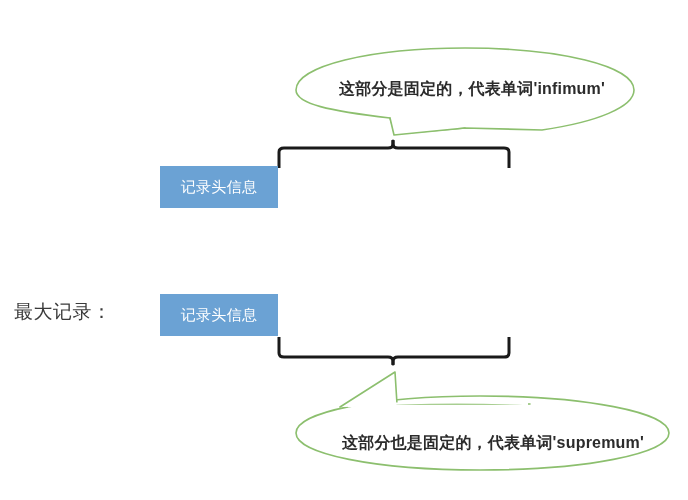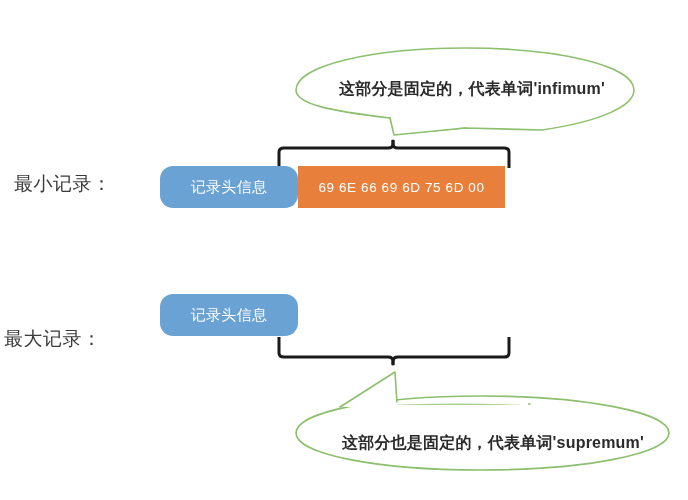--- a/index.html
+++ b/index.html
@@ -22,44 +22,43 @@
     height: 500px;
   }
   .row-label {
     position: absolute;
     font-size: 19px;
     color: #3a3a3a;
     letter-spacing: 0.5px;
     white-space: nowrap;
   }
   #label-min { left: 14px; top: 171px; }
-  #label-max { left: 4px; top: 299px; margin-top: 27px; }
+  #label-max { left: 14px; top: 299px; }
 
   .rec-bar {
     position: absolute;
     height: 42px;
     display: flex;
     align-items: stretch;
   }
   #bar-min { left: 160px; top: 166px; width: 345px; }
   #bar-max { left: 160px; top: 294px; width: 345px; }
 
   .seg {
     display: flex;
     align-items: center;
     justify-content: center;
     color: #ffffff;
     font-size: 15px;
     letter-spacing: 0.3px;
     box-sizing: border-box;
   }
   .seg-head {
-    width: 138px;
+    width: 118px;
     background: #6ba2d4;
-    border-radius: 13px;
   }
   .seg-body {
     flex: 1 1 auto;
     background: #e8803c;
     font-size: 13.5px;
     letter-spacing: 0.6px;
     font-family: "Liberation Sans", "DejaVu Sans", sans-serif;
   }
 
   .brace-svg, .bubble-svg {
@@ -97,25 +96,23 @@
     <path d="M 100,74 L 104,91 L 175,84" fill="#ffffff" stroke="#8cbf6e" stroke-width="1.6" stroke-linejoin="round" stroke-linecap="round"></path>
   </svg>
   <div id="bubble-text-top" class="bubble-text">这部分是固定的，代表单词'infimum'</div>
 
   <svg id="brace-top" class="brace-svg" width="236" height="30" viewBox="0 0 236 30">
     <path d="M 3,28 L 3,12 Q 3,8 8,8 L 112,8 Q 117,8 117,4 L 117,1
              L 117,4 Q 117,8 122,8 L 228,8 Q 233,8 233,12 L 233,28" fill="none" stroke="#1a1a1a" stroke-width="3" stroke-linecap="butt" stroke-linejoin="round"></path>
     <line x1="117" y1="0" x2="117" y2="8" stroke="#1a1a1a" stroke-width="3"></line>
   </svg>
 
-  <div id="label-min" class="row-label">最小记录：</div>
 
   <div id="bar-min" class="rec-bar">
     <div class="seg seg-head">记录头信息</div>
-    <div class="seg seg-body">69 6E 66 69 6D 75 6D 00</div>
   </div>
 
   <div id="label-max" class="row-label">最大记录：</div>
 
   <div id="bar-max" class="rec-bar">
     <div class="seg seg-head">记录头信息</div>
   </div>
 
   <svg id="brace-bottom" class="brace-svg" width="236" height="30" viewBox="0 0 236 30">
     <path d="M 3,1 L 3,17 Q 3,21 8,21 L 112,21 Q 117,21 117,25 L 117,28

